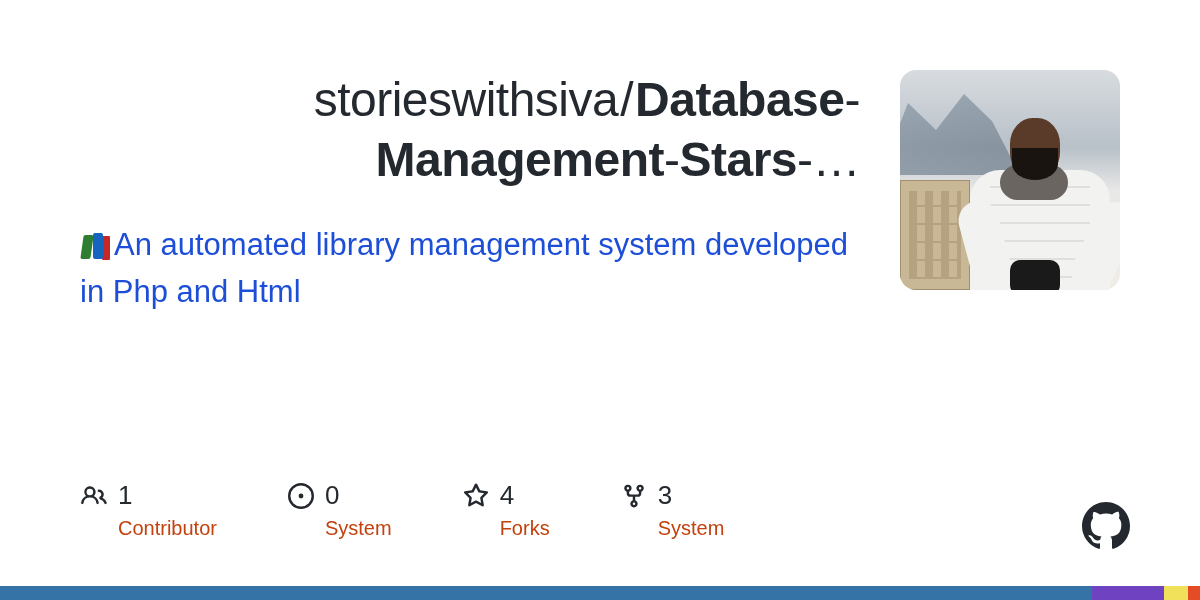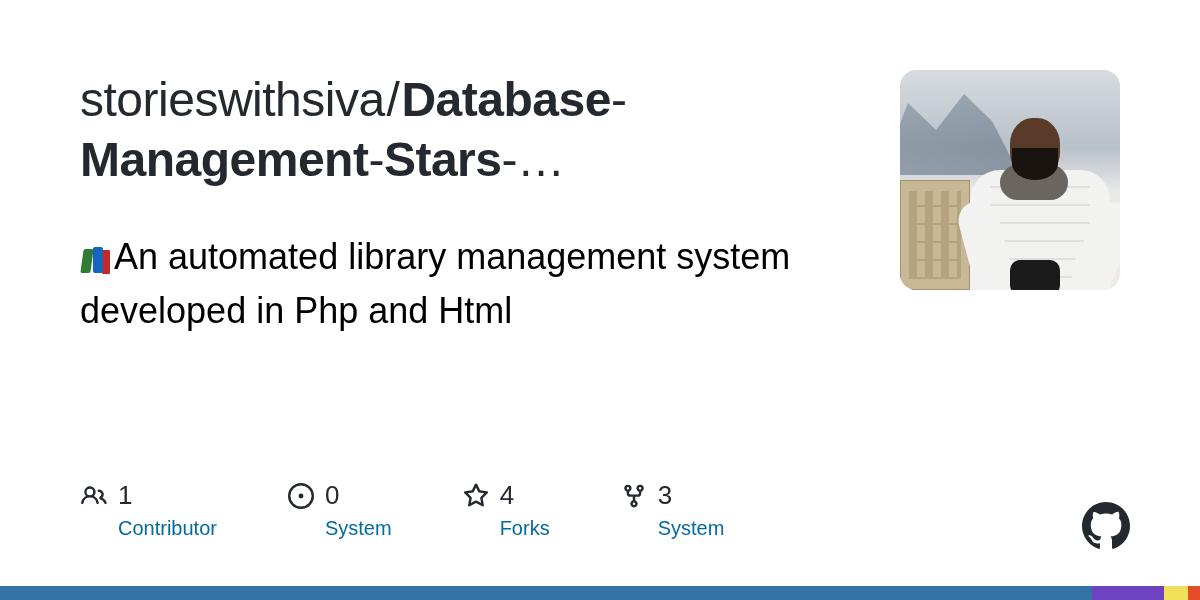--- a/index.html
+++ b/index.html
@@ -18,38 +18,39 @@
     }
     .main {
       flex: 1;
       min-width: 0;
     }
     .repo-title {
       font-size: 48px;
       line-height: 1.25;
       color: #24292f;
       font-weight: 400;
-      margin-bottom: 40px;
+      margin-bottom: 32px;
       letter-spacing: -0.5px;
+      text-align: right;
     }
     .repo-title .owner {
       font-weight: 400;
     }
     .repo-title .slash {
       font-weight: 300;
       color: #24292f;
       margin: 0 2px;
     }
     .repo-title .name {
       font-weight: 600;
     }
     .description {
-      font-size: 36px;
+      font-size: 31px;
       line-height: 1.5;
-      color: #000000;
+      color: #1d4ed8;
       font-weight: 400;
     }
     .avatar {
       width: 220px;
       height: 220px;
       border-radius: 16px;
       flex-shrink: 0;
       overflow: hidden;
       background: linear-gradient(180deg, #d8dce0 0%, #b8c0c8 35%, #e8e8e8 55%, #f0ede6 100%);
       position: relative;
@@ -196,21 +197,21 @@
     .stat-icon svg {
       fill: #24292f;
     }
     .stat-count {
       font-size: 26px;
       color: #24292f;
       font-weight: 400;
     }
     .stat-label {
       font-size: 20px;
-      color: #0369a1;
+      color: #c2410c;
       margin-left: 38px;
     }
     .gh-logo {
       position: absolute;
       bottom: 50px;
       right: 70px;
       width: 48px;
       height: 48px;
     }
     .gh-logo svg {

